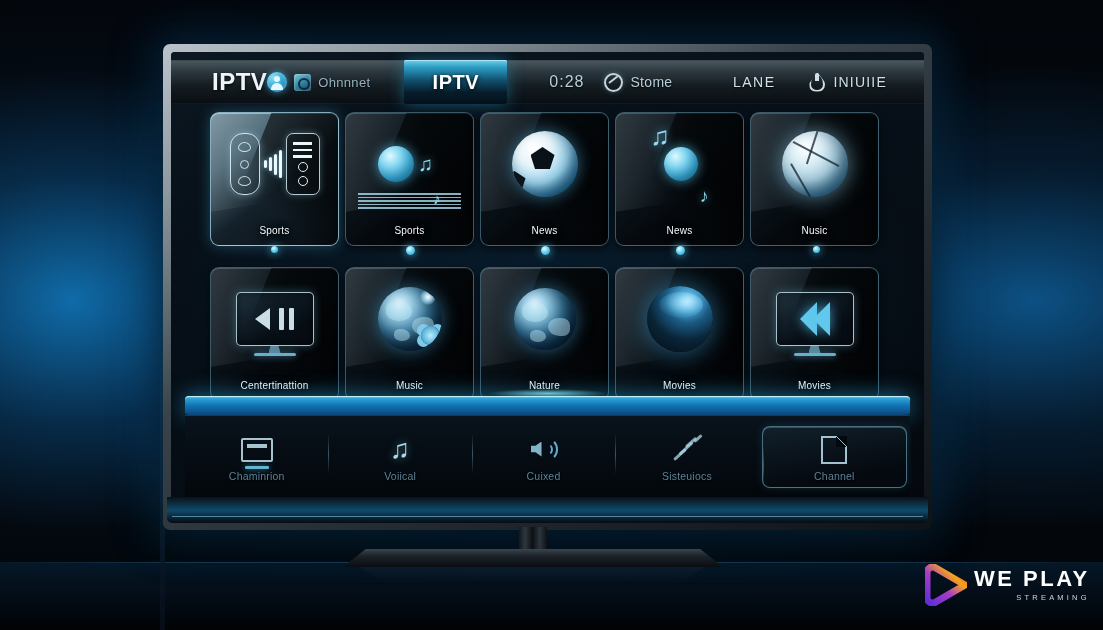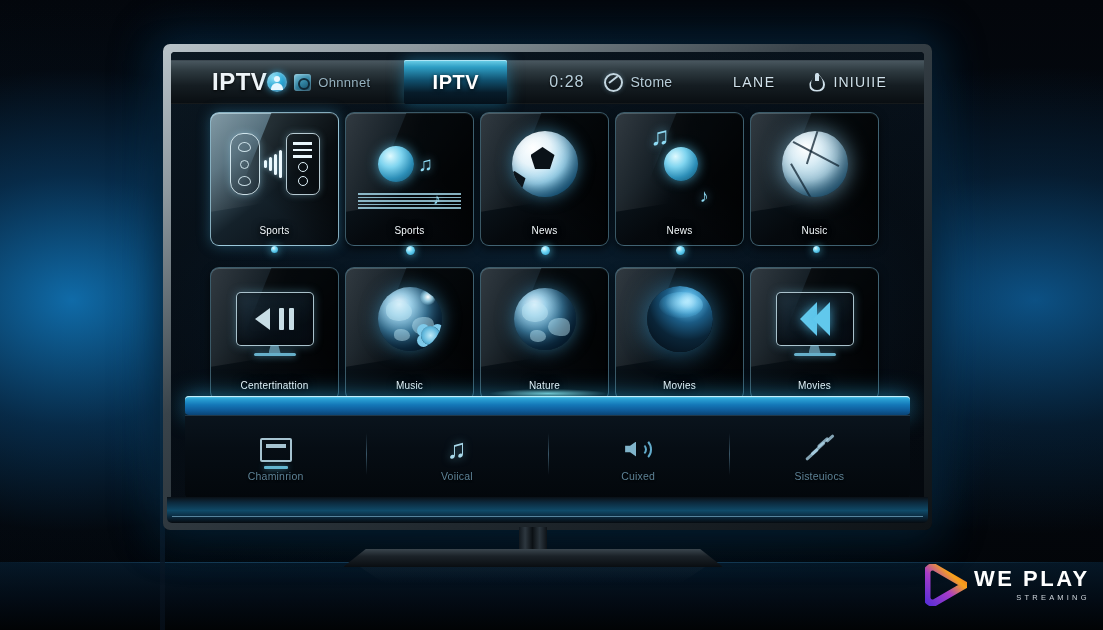--- a/index.html
+++ b/index.html
@@ -691,20 +691,26 @@
           <div class="swoosh">
               <i></i>
               <i></i>
               <i></i>
               <i></i>
             </div>
         </div>
         <div class="dock-lab">Sisteuiocs</div>
       </div>
 
+      <div class="dock-item boxed">
+        <div class="dock-ico">
+            <div class="pagecorner"></div>
+          </div>
+        <div class="dock-lab">Channel</div>
+      </div>
 
     </div>
 
   </div>
 </div>
 
 <div id="tv-bottom-strip"></div>
 <div id="tv-bottom-hi"></div>
 <div id="tv-stand-neck"></div>
 <div id="tv-stand-base"></div>

